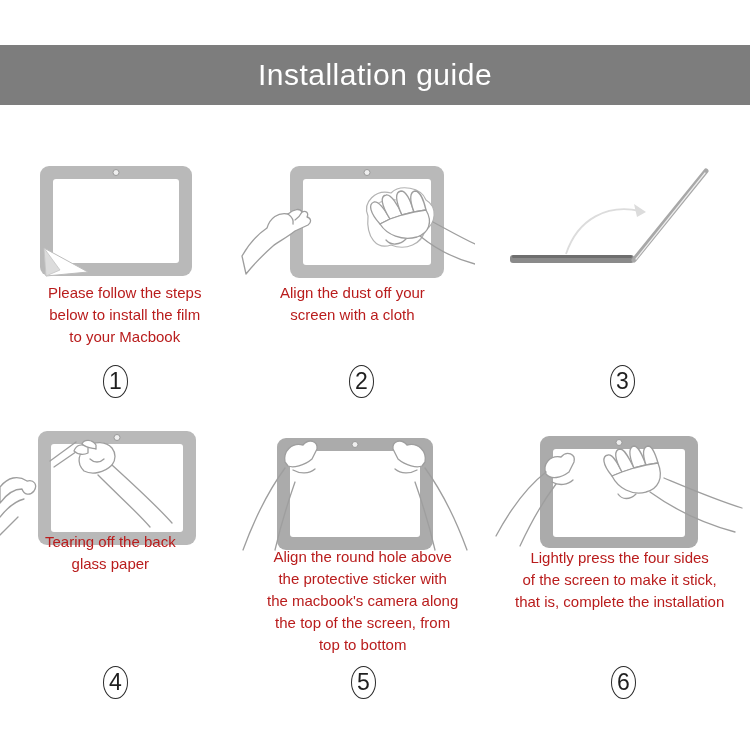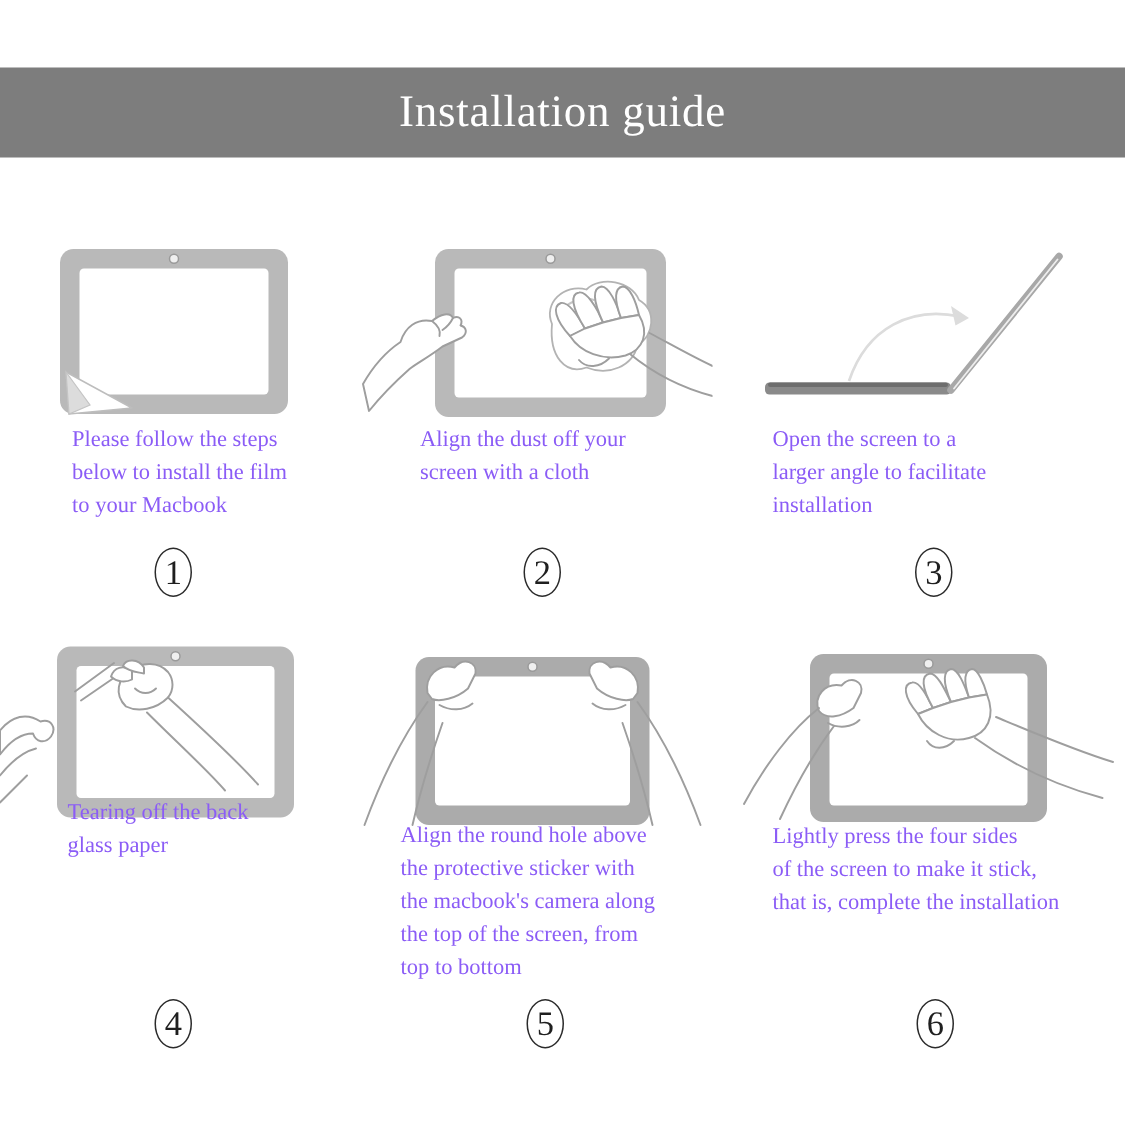--- a/index.html
+++ b/index.html
@@ -1,29 +1,29 @@
 <!DOCTYPE html>
 <html><head>
 <meta charset="utf-8">
 <style>
   html,body{margin:0;padding:0;background:#ffffff;}
   .page{
     position:relative;width:750px;height:750px;background:#ffffff;overflow:hidden;
-    font-family:Liberation Serif, serif;color:#3a3a3a;
+    font-family:Liberation Sans, sans-serif;color:#3a3a3a;text-align:center;
   }
   .banner{
     position:absolute;left:0;top:45px;width:750px;height:60px;background:#7d7d7d;
     display:flex;align-items:center;justify-content:center;
   }
   .banner .title{
     color:#ffffff;font-size:30px;letter-spacing:0.5px;font-weight:400;
   }
   .illus{position:absolute;}
   .caption{
-    position:absolute;margin:0;font-size:15px;line-height:22px;color:#8b5cf6;
+    position:absolute;margin:0;font-size:15px;line-height:22px;color:#b91c1c;
     white-space:pre;
   }
   .num-badge{
     position:absolute;width:25px;height:33px;border:1.5px solid #2b2b2b;border-radius:50%;
     display:flex;align-items:center;justify-content:center;
     font-size:23px;color:#1f1f1f;box-sizing:border-box;background:#fff;
   }
   svg .hand{fill:#ffffff;stroke:#9e9e9e;stroke-width:1.3;stroke-linecap:round;stroke-linejoin:round;}
   svg .armline{fill:none;stroke:#9e9e9e;stroke-width:1.3;stroke-linecap:round;}
   svg .cloth{fill:#ffffff;stroke:#b3b3b3;stroke-width:1.2;stroke-linejoin:round;}
@@ -132,23 +132,20 @@
     <path class="armline" d="M146,74 C140,80 132,80 128,74"></path>
     <path class="armline" d="M174,58 C198,68 226,80 252,88"></path>
     <path class="armline" d="M160,72 C185,90 215,104 245,112"></path>
   </svg>
 
   <p class="caption" style="left:48px;top:282px;">Please follow the steps
 below to install the film
 to your Macbook</p>
   <p class="caption" style="left:280px;top:282px;">Align the dust off your
 screen with a cloth</p>
-  <p class="caption" style="left:515px;top:282px;">Open the screen to a
-larger angle to facilitate
-installation</p>
   <p class="caption" style="left:45px;top:531px;">Tearing off the back
 glass paper</p>
   <p class="caption" style="left:515px;top:547px;">Lightly press the four sides
 of the screen to make it stick,
 that is, complete the installation</p>
   <p class="caption" style="left:267px;top:546px;">Align the round hole above
 the protective sticker with
 the macbook's camera along
 the top of the screen, from
 top to bottom</p>

